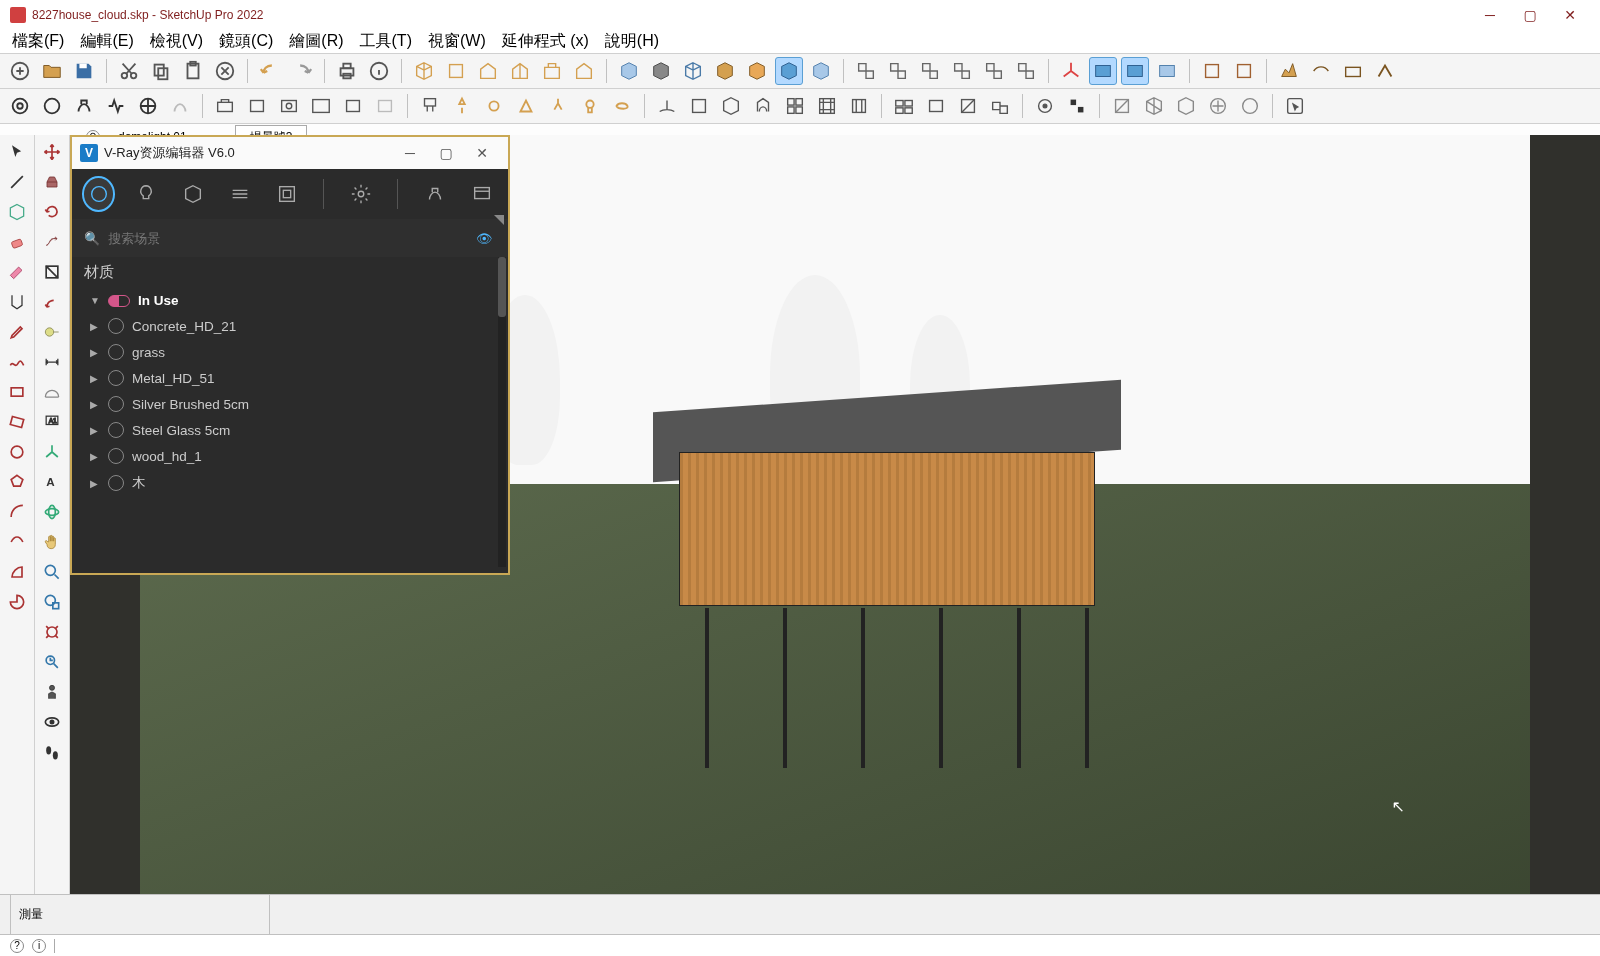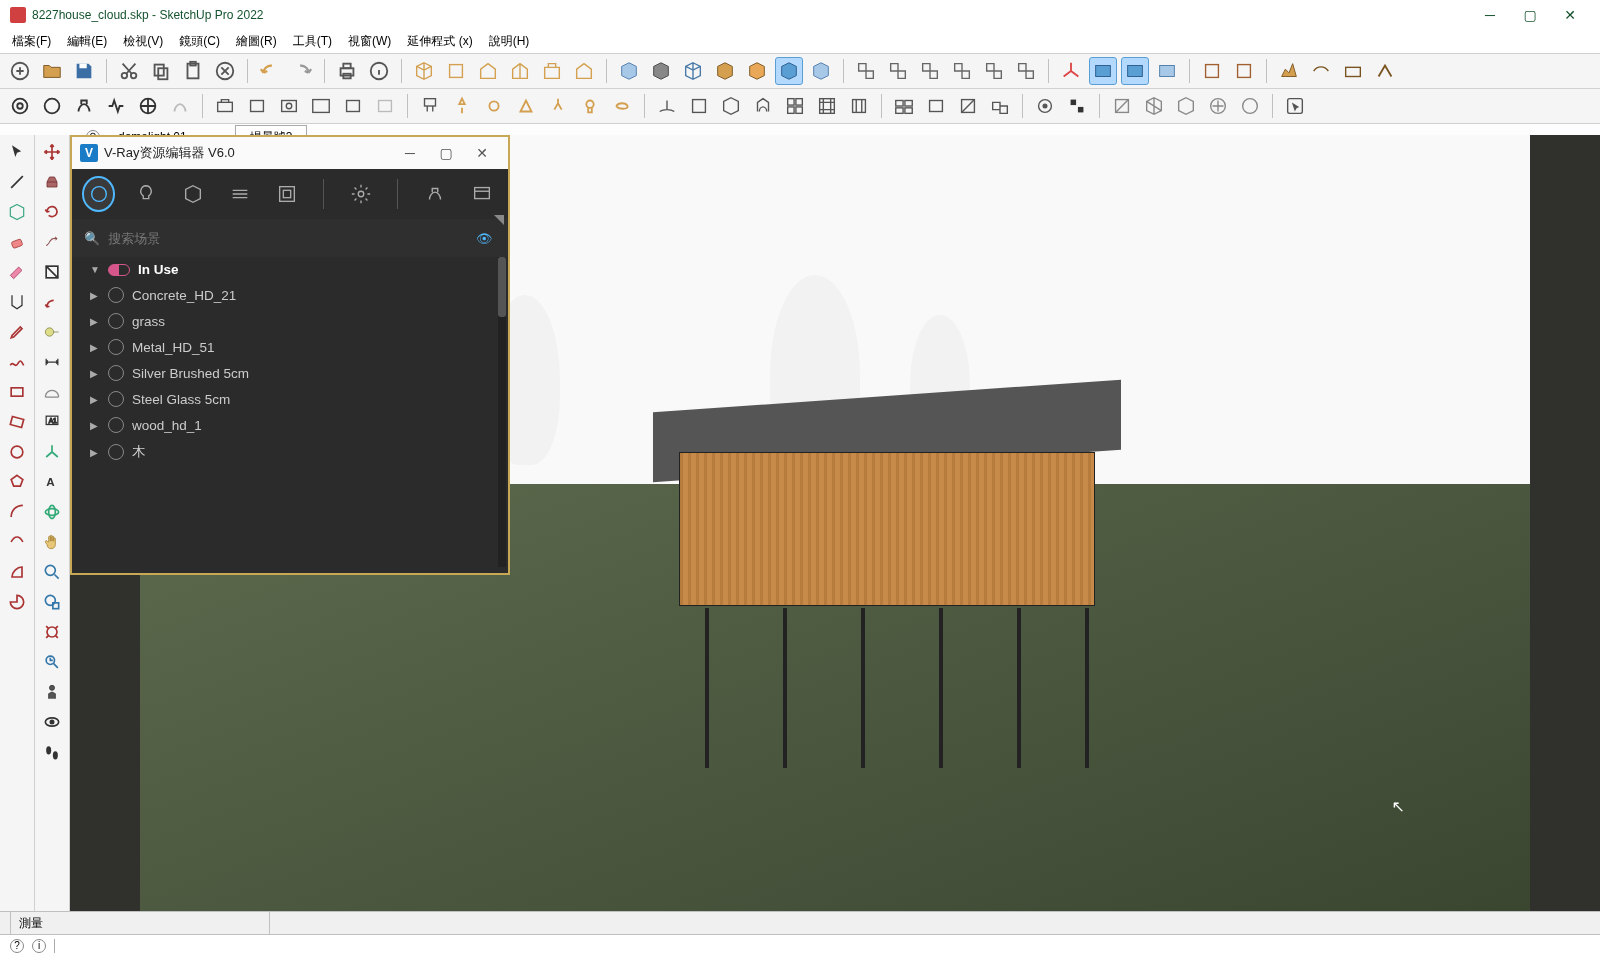--- a/index.html
+++ b/index.html
@@ -1,23 +1,23 @@
 <!DOCTYPE html>
 <html><head>
 <meta charset="utf-8">
 <style>
 * { margin: 0; padding: 0; box-sizing: border-box; font-family: "Microsoft YaHei", "Segoe UI", Arial, sans-serif; }
 body { width: 1600px; height: 956px; background: #f0f0f0; overflow: hidden; position: relative; }
 
-.title-bar { height: 30px; background: #fff; display: flex; align-items: center; padding: 0 10px; font-size: 12px; color: #14532d; }
+.title-bar { height: 30px; background: #fff; display: flex; align-items: center; padding: 0 10px; font-size: 12px; color: #7f1d1d; }
 .title-bar .app-icon { width: 16px; height: 16px; background: #d04040; border-radius: 2px; margin-right: 6px; }
 .title-bar .spacer { flex: 1; }
 .title-bar .win-btn { width: 40px; height: 30px; display: flex; align-items: center; justify-content: center; cursor: pointer; font-size: 14px; }
 
-.menu-bar { height: 24px; background: #fff; display: flex; align-items: flex-end; padding: 0 4px; font-size: 12px; border-bottom: 1px solid #d0d0d0; }
+.menu-bar { height: 24px; background: #fff; display: flex; align-items: center; padding: 0 4px; font-size: 16px; border-bottom: 1px solid #d0d0d0; }
 .menu-bar .mi { padding: 3px 8px; cursor: pointer; }
 
 .toolbar { background: #f5f5f5; border-bottom: 1px solid #d0d0d0; padding: 3px 6px; display: flex; align-items: center; gap: 4px; flex-wrap: nowrap; }
 .toolbar .tb { width: 28px; height: 28px; display: flex; align-items: center; justify-content: center; border-radius: 3px; cursor: pointer; font-size: 18px; color: #555; }
 .toolbar .tb.active { background: #b3d9ff; border: 1px solid #5a9fd4; }
 .toolbar .sep { width: 1px; height: 24px; background: #c0c0c0; margin: 0 4px; }
 .toolbar svg { width: 22px; height: 22px; }
 
 .context-row { height: 26px; background: #fdfdfd; border-bottom: 1px solid #d0d0d0; display: flex; align-items: center; padding-left: 80px; font-size: 12px; gap: 20px; }
 .context-row .ctx-item { padding: 2px 8px; }
@@ -34,21 +34,21 @@
 
 .sky { position: absolute; top:0; left:0; right:0; height: 55%; background: #f9f9f9; }
 .ground { position:absolute; bottom:0; left:0; right:0; top:45%; background: linear-gradient(160deg,#5d6b4e,#3a4530); }
 .house { position:absolute; left:50%; top:30%; width:520px; height:280px; transform:translateX(-40%); }
 .house .wall { position:absolute; left:10%; top:30%; width:80%; height:55%; background: repeating-linear-gradient(90deg,#b57c3e 0 3px,#c88a48 3px 8px); border:1px solid #222; }
 .house .roof { position:absolute; left:5%; top:10%; width:90%; height:25%; background:#555; transform:skewY(-4deg); }
 .house .stilts div{ position:absolute; width:4px; background:#222; bottom:-120px; height:160px;}
 .tree { position:absolute; width:70px; height:170px; background:#f2f2f2; border-radius:50% 50% 40% 40%; }
 .dark-bars { position:absolute; top:0; bottom:0; width:70px; background:#30302c; }
 
-.status-bar { position: absolute; bottom: 22px; left: 0; right: 0; height: 23px; background: #f0f0f0; border-top: 1px solid #c0c0c0; display: flex; align-items: center; font-size: 12px; padding: 0 10px; }
+.status-bar { position: absolute; bottom: 22px; left: 0; right: 0; height: 40px; background: #f0f0f0; border-top: 1px solid #c0c0c0; display: flex; align-items: center; font-size: 12px; padding: 0 10px; }
 .status-bar .measure-box { width: 260px; border-left:1px solid #c0c0c0; border-right:1px solid #c0c0c0; padding:0 8px; height:100%; display:flex; align-items:center;}
 .hint-bar { position: absolute; bottom: 0; left: 0; right: 0; height: 22px; background: #fff; border-top: 1px solid #c0c0c0; display: flex; align-items: center; font-size: 12px; padding: 0 10px; gap: 8px; }
 .hint-bar .hb-icon { width:14px;height:14px;border:1px solid #888;border-radius:50%;display:flex;align-items:center;justify-content:center;font-size:10px;}
 
 
 .vray-panel { position: absolute; top: 0; left: 0; width: 440px; height: 440px; background: #2b2b2b; border: 2px solid #c9a855; color: #ddd; z-index: 100; font-size: 13px; }
 .vp-title { height: 32px; background: #fafafa; display: flex; align-items: center; padding: 0 8px; font-size: 13px; color: #222; }
 .vp-title .vp-icon { width:18px;height:18px;background:#1a7cc7;border-radius:2px;display:flex;align-items:center;justify-content:center;color:#fff;font-weight:bold;font-size:12px;margin-right:6px;}
 .vp-title .spacer{flex:1;}
 .vp-title .vpb{width:36px;height:28px;display:flex;align-items:center;justify-content:center;cursor:pointer;font-size:14px;color:#555;}
@@ -823,20 +823,21 @@
               <path d="M4 9h16"></path>
             </svg>
           </div>
       </div>
       <div class="corner-tri"></div>
       <div class="vp-search">
         <span class="s-icon">🔍</span>
         <input placeholder="搜索场景" style="">
         <span class="s-eye">👁</span>
       </div>
+      <div class="vp-section">材质</div>
       <div class="vp-list">
         <div class="vp-item group">
           <span class="exp">▼</span>
           <span class="sw"></span>
           <span>In Use</span>
         </div>
         <div class="vp-item">
             <span class="exp">▶</span>
             <span class="sw"></span>
             <span>Concrete_HD_21</span>

